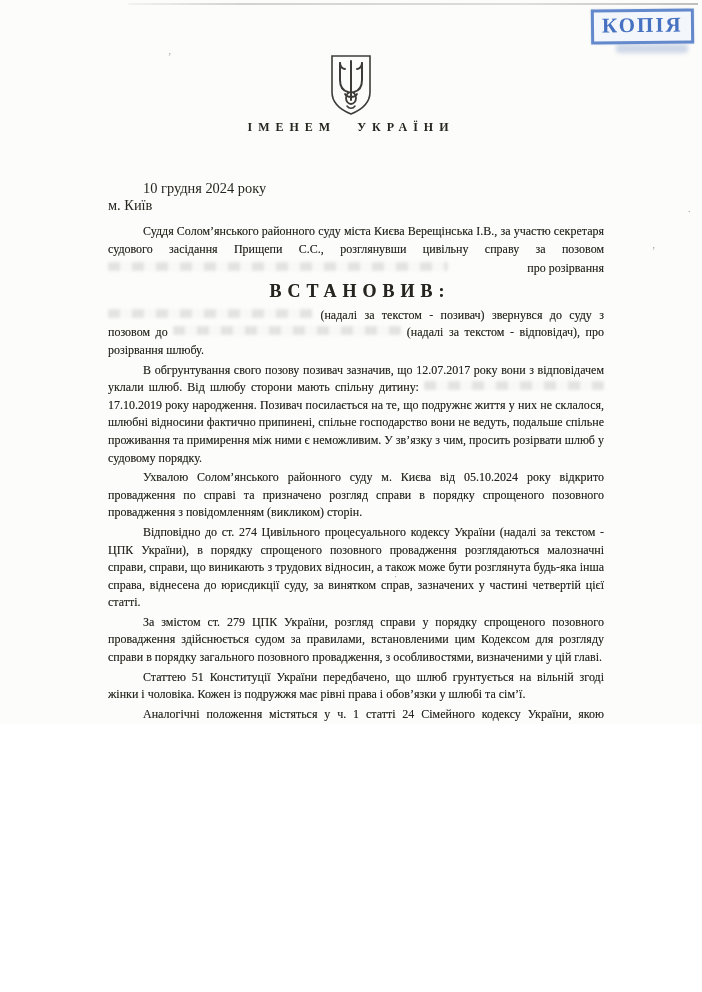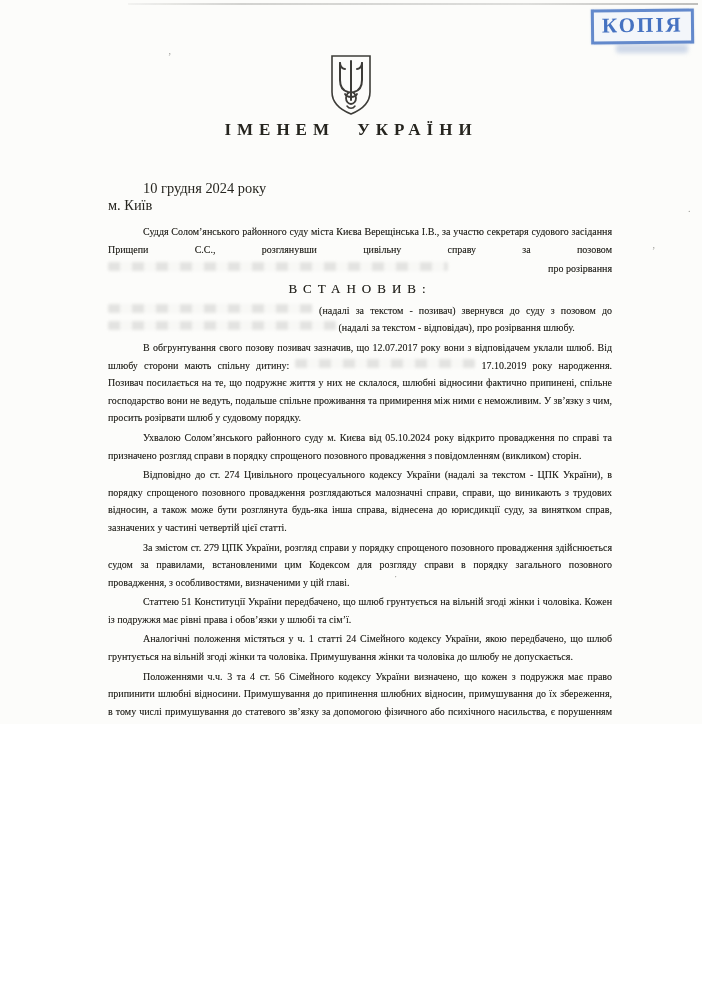--- a/index.html
+++ b/index.html
@@ -29,37 +29,37 @@
   }
   .copy-smudge {
     position:absolute; top:44px; right:14px; width:72px; height:9px;
     background:rgba(120,150,200,.35); filter:blur(2.2px); border-radius:3px;
   }
 
   
   .header { position:absolute; top:54px; left:0; width:100%; text-align:center; }
   .emblem { display:block; margin:0 auto 4px auto; }
   .title1 { font-weight:bold; font-size:15.5px; letter-spacing:7px; margin:2px 0 3px 0; }
-  .title2 { font-weight:bold; font-size:17px; letter-spacing:6px; word-spacing:12px; }
+  .title2 { font-weight:bold; font-size:12px; letter-spacing:6px; word-spacing:12px; }
 
   
   .content { position:absolute; left:108px; top:180px; width:504px; }
   .date-row { display:flex; justify-content:space-between; font-size:14.4px; margin-bottom:9px;flex-direction:column; }
   .date-row .date { padding-left:35px; }
 
   .para {
-    margin:0 0 2px 0; text-align:justify;
-    font-size:10px; line-height:17.6px;
+    margin:0 8px 2px 0; text-align:justify;
+    font-size:12px; line-height:17.6px;
     text-shadow:0 0 .4px rgba(40,40,35,.45);
   }
   .para.indent { text-indent:35px; }
   .para.just-last { text-align-last:justify; }
   .para.spread { display:flex; justify-content:space-between; align-items:baseline; text-align:right; }
   .found-heading {
-    text-align:center; font-weight:normal; font-size:13px; letter-spacing:6px;
+    text-align:center; font-weight:bold; font-size:18px; letter-spacing:6px;
     margin:3px 0 5px 0; text-shadow:0 0 .4px rgba(40,40,35,.5);
   }
   .redacted {
     display:inline-block; height:9px; border-radius:2px;
     background:repeating-linear-gradient(90deg, rgba(125,125,122,.38) 0 12px, rgba(170,170,166,.1) 12px 24px);
     filter:blur(1.7px); opacity:.5; transform:translateY(-1px); vertical-align:baseline;
   }
 
   
   .court-seal {

